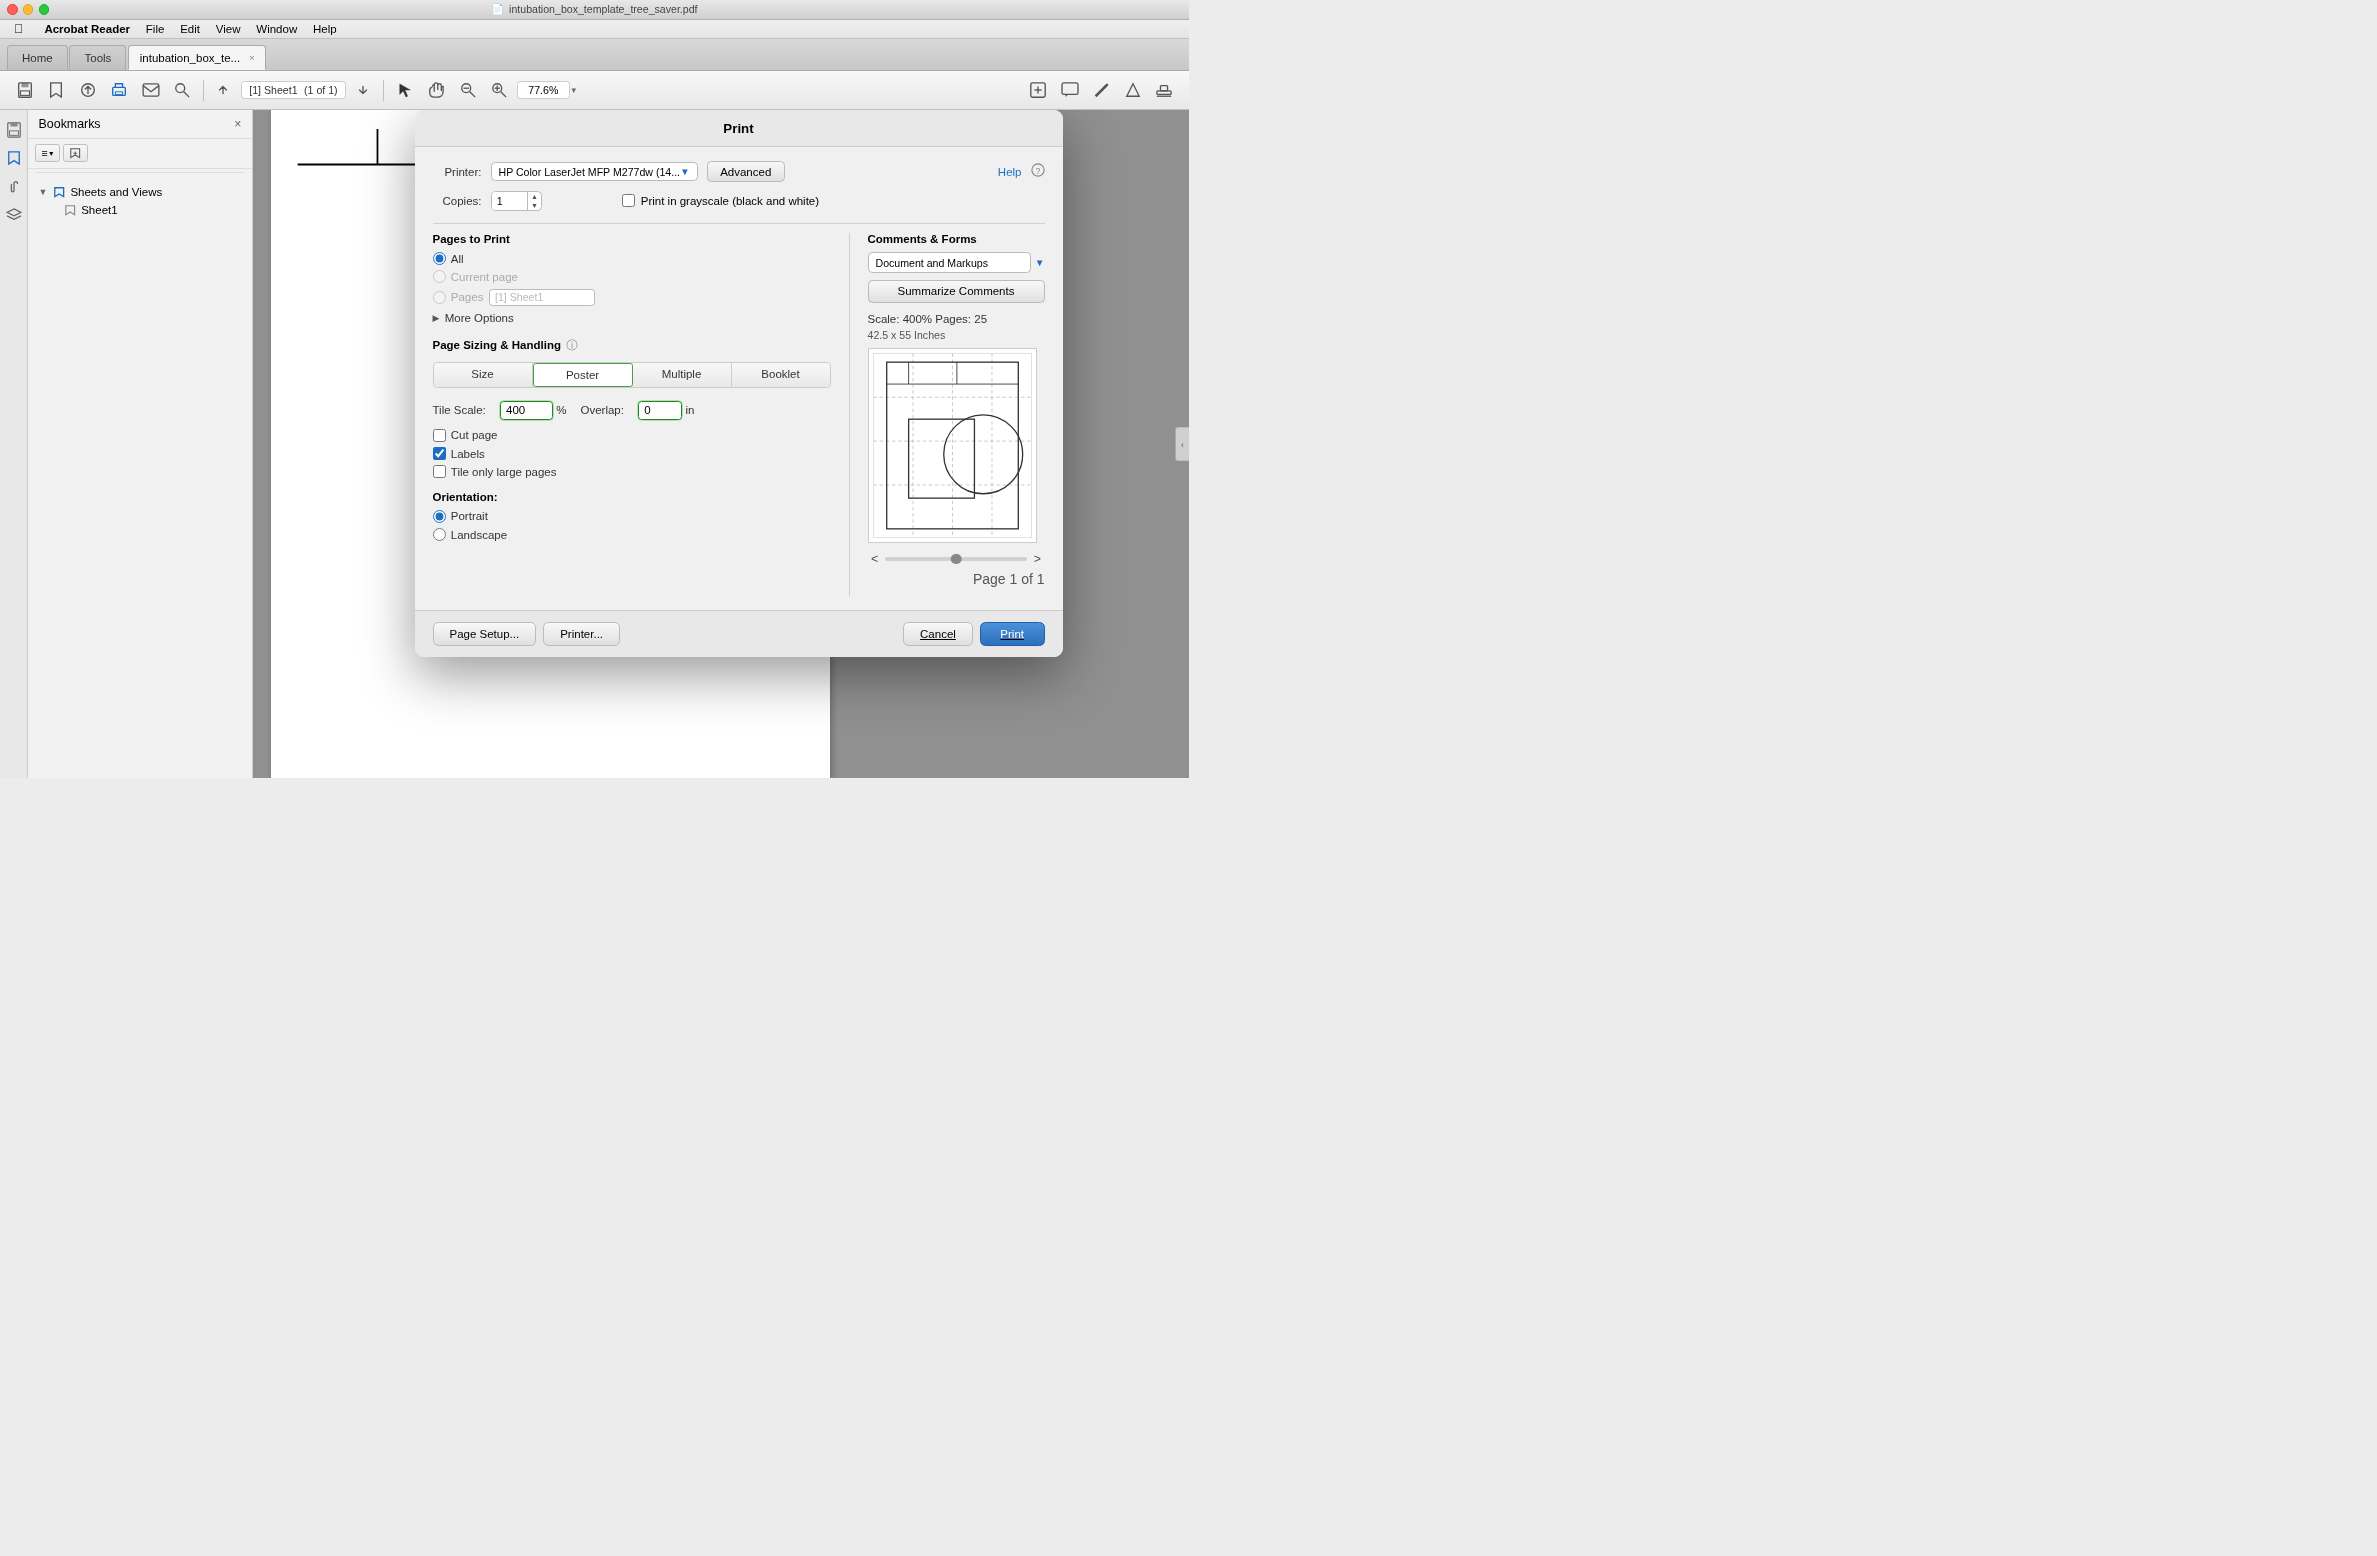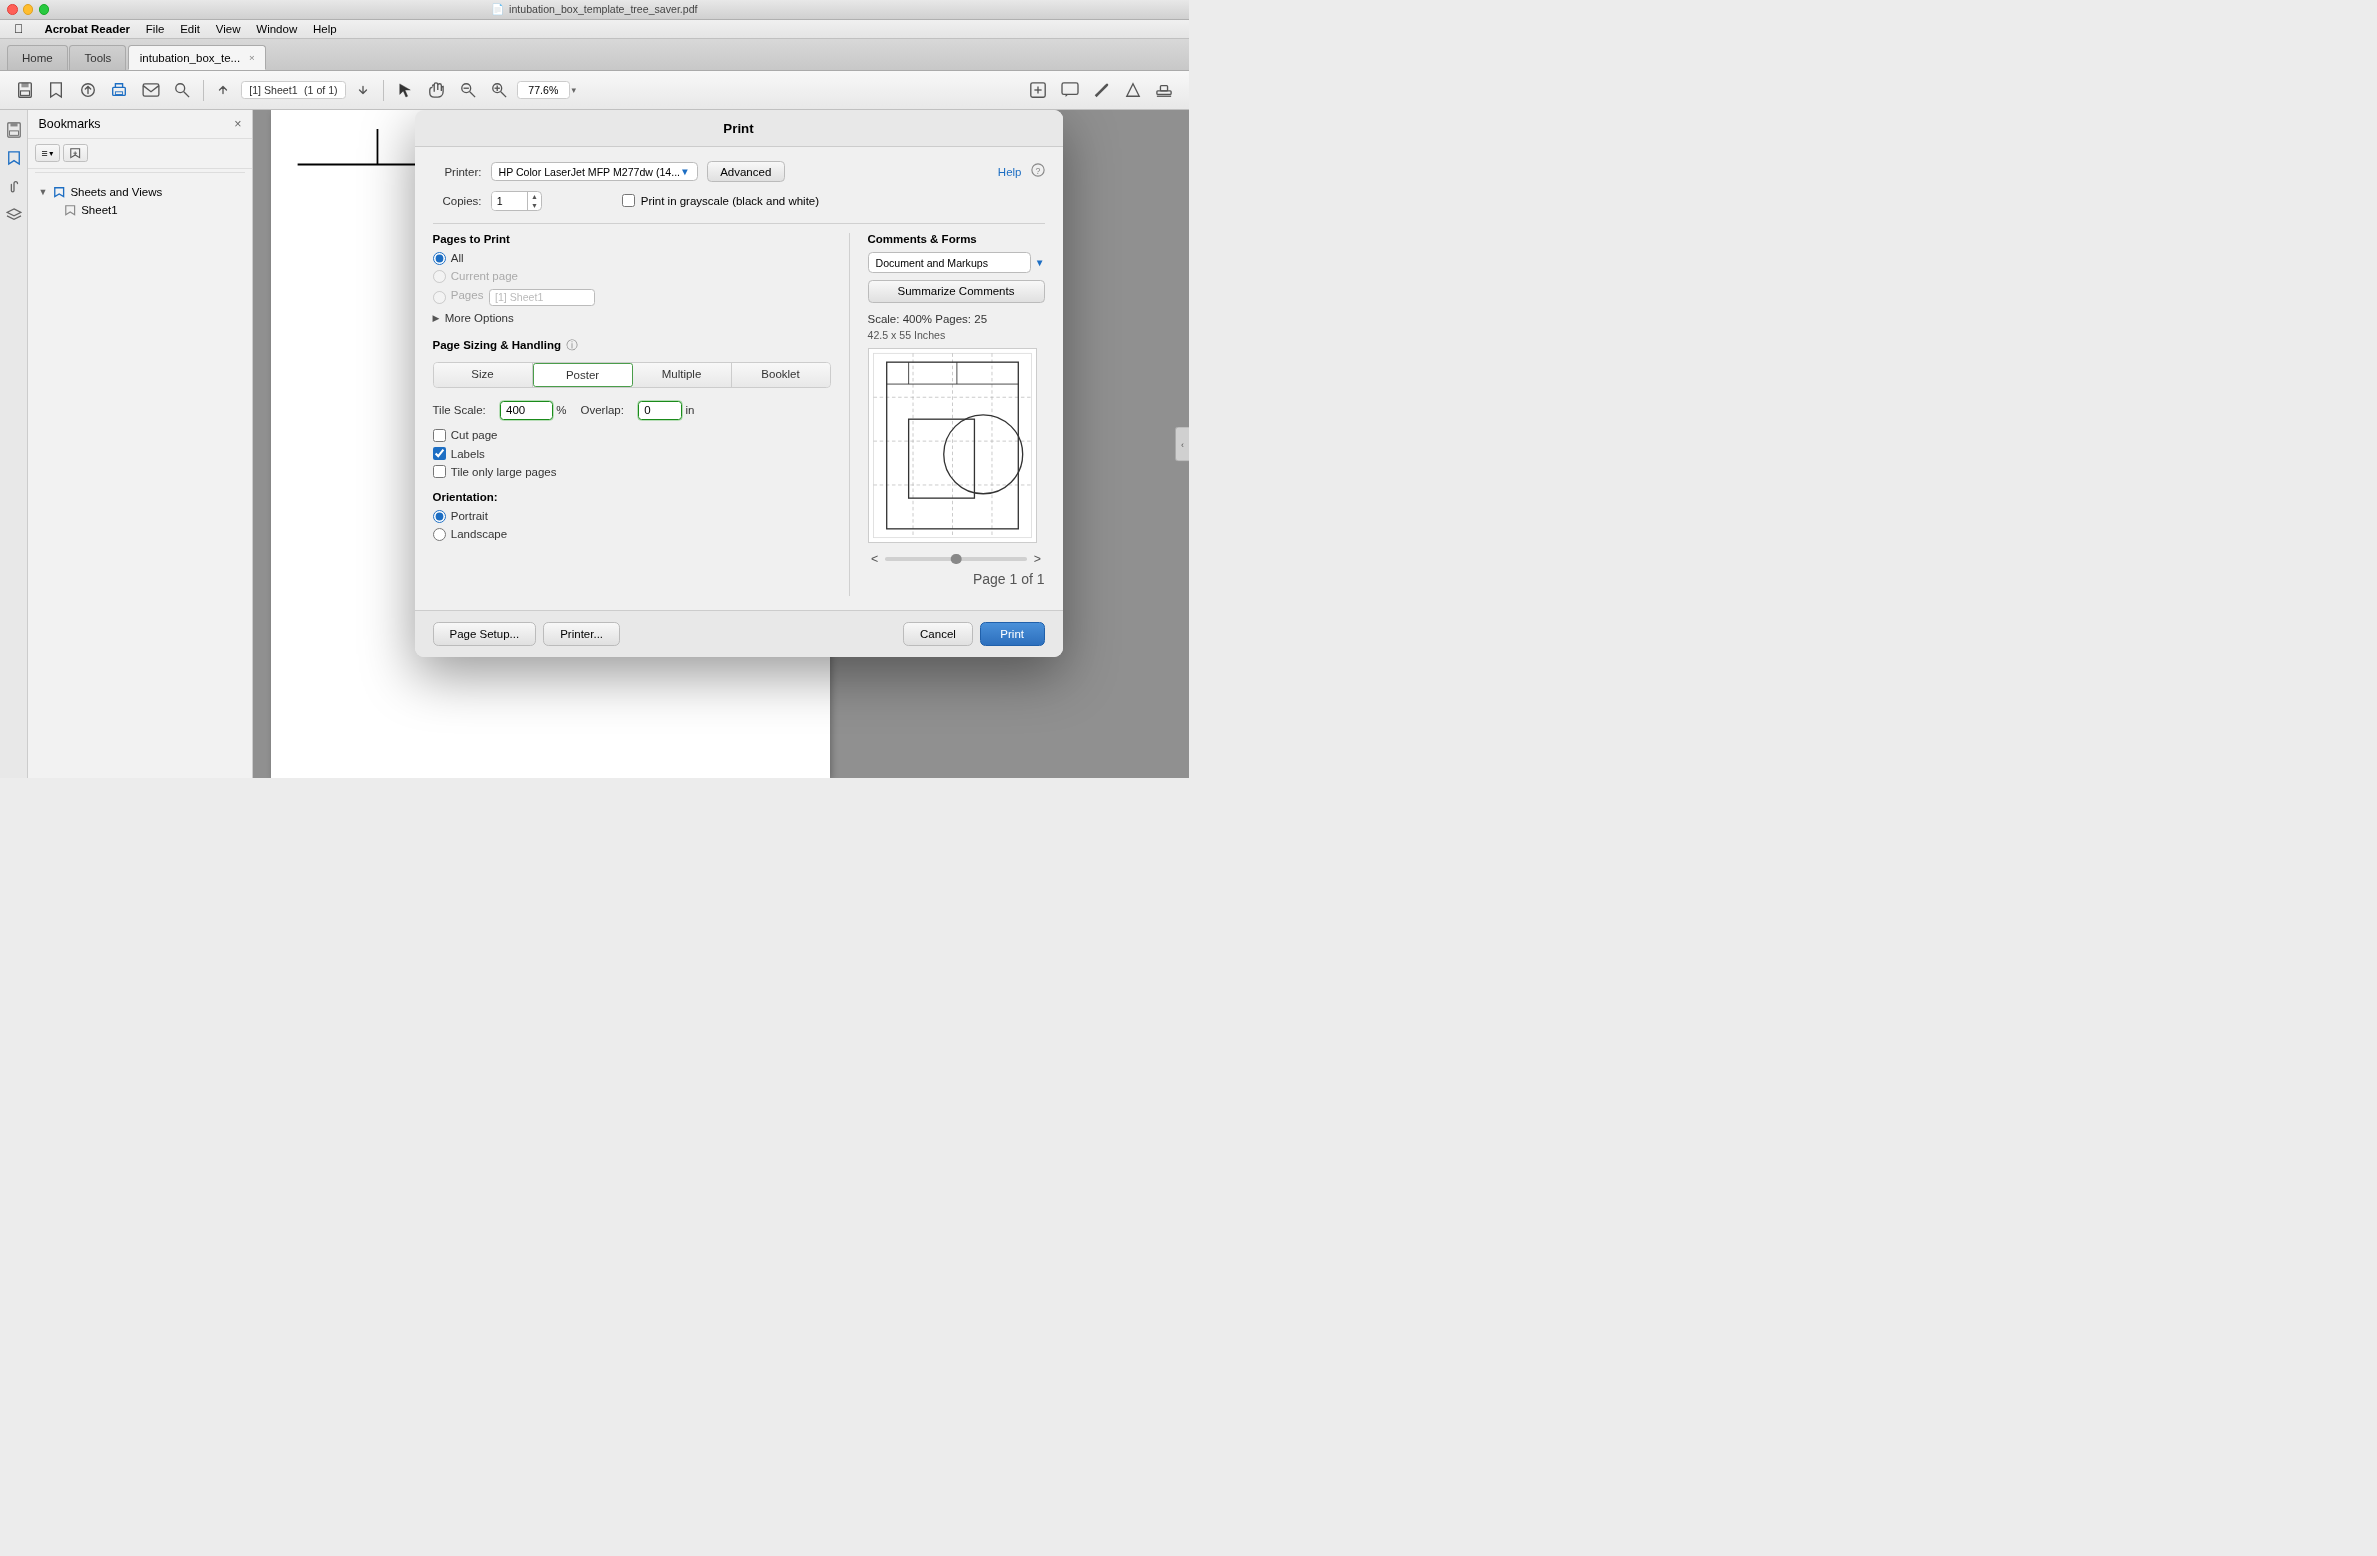--- a/index.html
+++ b/index.html
@@ -236,21 +236,21 @@
 
     .dialog-separator { height: 0.9px; background: #d0d0d0; margin: 9px 0; }
 
     
     .dialog-columns { display: flex; gap: 0; }
     .dialog-left { flex: 1; padding-right: 18px; border-right: 0.9px solid #d0d0d0; }
     .dialog-right { width: 195px; padding-left: 18px; }
 
     
     .section-title { font-size: 11.5px; font-weight: 600; color: #000; margin-bottom: 7px; }
-    .radio-row { display: flex; gap: 5.3px; margin-bottom: 5.3px; }
+    .radio-row { display: flex; align-items: center; gap: 5.3px; margin-bottom: 5.3px; }
     .radio-row input[type=radio] { cursor: pointer; accent-color: #1d6ec3; }
     .radio-label { font-size: 11.5px; color: #333; }
     .radio-label.disabled { color: #aaa; }
     .pages-input {
       border: 0.9px solid #bbb; border-radius: 3.5px; padding: 1.8px 5.3px;
       font-size: 10.6px; width: 106px; background: white; color: #bbb;
     }
     .more-options-row { display: flex; align-items: center; gap: 5.3px; margin-top: 3.5px; margin-bottom: 14px; }
     .more-options-arrow { font-size: 9px; color: #555; }
     .more-options-label { font-size: 11.5px; color: #333; cursor: pointer; }
@@ -334,21 +334,21 @@
     .preview-page-info { text-align: right; font-size: 14px; color: #555; margin-bottom: 9px; }
 
     
     .dialog-footer {
       display: flex; justify-content: space-between; align-items: center;
       padding: 10.6px 18px;
       background: #e8e8e8;
       border-top: 0.9px solid #ccc;
     }
     .footer-left { display: flex; gap: 7px; }
-    .footer-right { display: flex; gap: 7px; }
+    .footer-right { display: flex; gap: 7px; text-decoration: underline; }
     .footer-btn {
       padding: 5.3px 16px;
       background: linear-gradient(to bottom, #f8f8f8, #e0e0e0);
       border: 0.9px solid #bbb; border-radius: 5.3px;
       font-size: 11.5px; cursor: pointer; color: #000;
     }
     .footer-btn-primary {
       padding: 5.3px 19.5px;
       background: linear-gradient(to bottom, #4a90d9, #2d6fbd);
       border: 0.9px solid #2060aa; border-radius: 5.3px;

